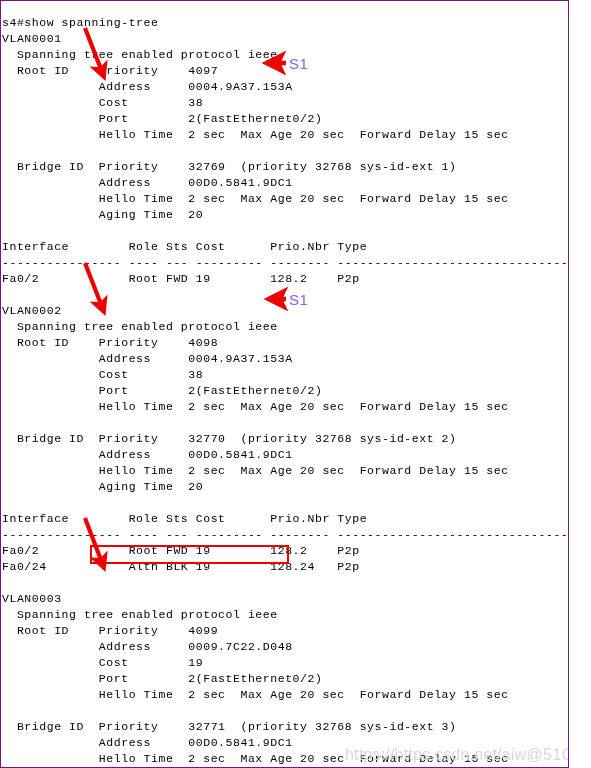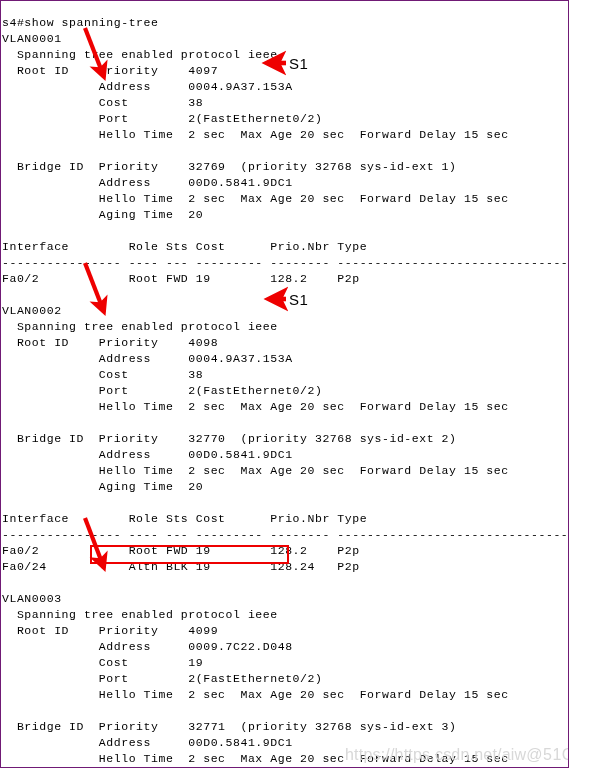--- a/index.html
+++ b/index.html
@@ -37,21 +37,21 @@
     position: absolute;
     left: 0;
     top: 0;
     width: 591px;
     height: 768px;
     z-index: 3;
     pointer-events: none;
   }
   .anno-text {
     position: absolute;
-    color: #000000;
+    color: #8b5cf6;
     font-family: "Liberation Sans", "DejaVu Sans", sans-serif;
     z-index: 4;
     white-space: nowrap;
   }
   .anno-s1 {
     font-size: 15px;
     font-weight: 400;
     letter-spacing: 0.5px;
   }
   .anno-cn {

